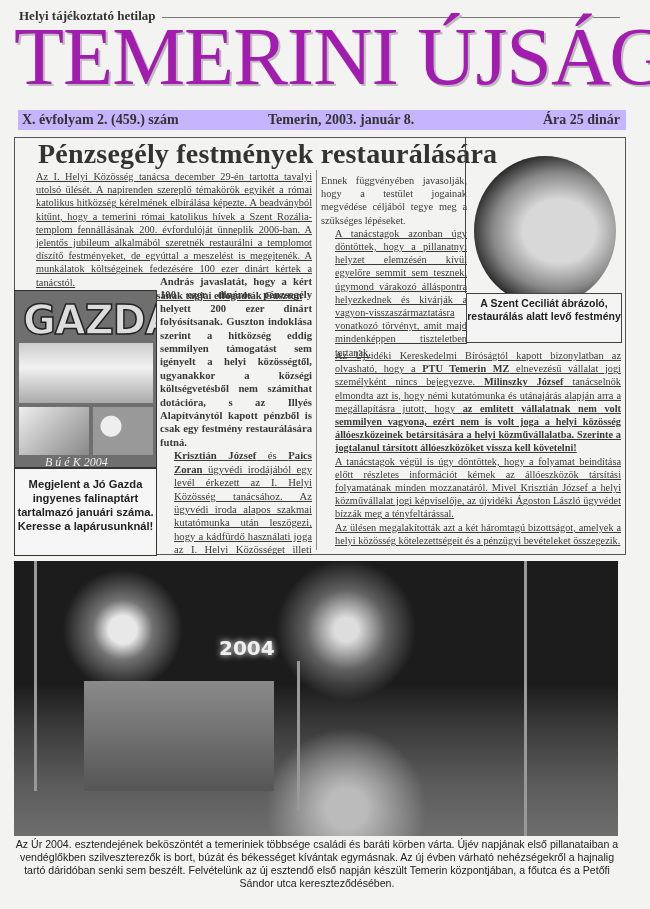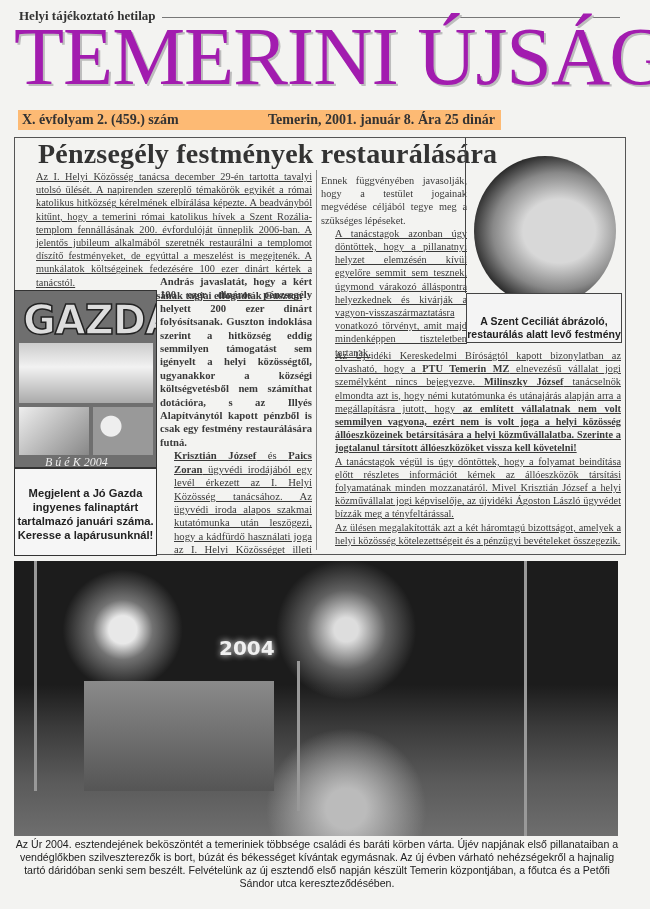--- a/index.html
+++ b/index.html
@@ -1,58 +1,58 @@
 <!DOCTYPE html>
 <html><head>
 <meta charset="utf-8">
 <style>
   html,body{margin:0;padding:0;}
   body{width:650px;height:909px;background:#f3f3f1;position:relative;overflow:hidden;font-family:"Liberation Serif",serif;color:#2a2a2a;}
   .abs{position:absolute;}
   .tagline{left:19px;top:8px;font-size:13px;font-weight:bold;color:#333;white-space:nowrap;}
   .tagline-rule{left:162px;top:17px;width:458px;height:1px;background:#777;}
   .masthead{left:14px;top:14px;width:610px;font-size:82px;line-height:86px;color:#a21caf;letter-spacing:-1px;text-shadow:2px 2px 0 #bdbdbd;white-space:nowrap;transform:scaleY(1.0);}
-  .infobar{left:18px;top:110px;width:483px;height:20px;background:#fdba74;text-decoration:underline;}
+  .infobar{left:18px;top:110px;width:608px;height:20px;background:#c4b5fd;text-decoration:underline;}
   .infobar span{position:absolute;top:2px;font-size:14px;font-weight:bold;color:#333;white-space:nowrap;}
   .frame{left:14px;top:137px;width:612px;height:418px;border:1.5px solid #555;box-sizing:border-box;}
   .headline{left:38px;top:138px;font-size:28px;font-weight:bold;color:#333;white-space:nowrap;letter-spacing:.2px;}
   .p{font-size:10.3px;line-height:13.2px;text-align:justify;color:#3a3a3a;}
   .p .ind{padding-left:14px;text-decoration:underline;}
   .b{font-weight:bold;}
   .bodyL{left:22px;top:170px;width:290px;}
   .colMid{left:160px;top:275px;width:152px;}
   .colR1{left:321px;top:162px;width:146px;margin-top:12px;}
   .colR2{left:321px;top:349px;width:300px;}
   .vline{left:316px;top:170px;width:1px;height:380px;background:#888;}
   .gazda{left:14px;top:290px;width:143px;height:178px;background:#6f6f6f;border:1px solid #333;box-sizing:border-box;overflow:hidden;}
   .gazda .logo{position:absolute;left:8px;top:6px;font-family:"DejaVu Sans",sans-serif;font-size:40px;font-weight:bold;color:#ddd;-webkit-text-stroke:1.5px #222;letter-spacing:-1px;}
   .gazda .snow{position:absolute;left:4px;top:52px;width:134px;height:60px;background:linear-gradient(180deg,#ccc,#f2f2f2 40%,#aaa);}
   .gazda .snow2{position:absolute;left:4px;top:116px;width:70px;height:48px;background:linear-gradient(135deg,#eee,#888);}
   .gazda .fruit{position:absolute;left:78px;top:116px;width:60px;height:48px;background:radial-gradient(circle at 30% 40%,#eee 0 10px,#999 11px),#777;}
   .gazda .year{position:absolute;left:30px;top:164px;font-size:12px;color:#eee;font-style:italic;}
-  .gazda-cap{left:14px;top:468px;width:143px;height:88px;background:#f6f6f6;border:1px solid #333;box-sizing:border-box;font-family:"Liberation Sans",sans-serif;font-weight:bold;font-size:11.2px;line-height:14px;text-align:center;color:#222;padding-top:17px;}
+  .gazda-cap{left:14px;top:468px;width:143px;height:88px;background:#f6f6f6;border:1px solid #333;box-sizing:border-box;font-family:"Liberation Sans",sans-serif;font-weight:bold;font-size:11.2px;line-height:14px;text-align:center;color:#222;padding-top:8px;}
   .painting{left:465px;top:138px;width:161px;height:155px;border-left:1px solid #444;}
   .oval{position:absolute;left:8px;top:18px;width:142px;height:150px;border-radius:50%;background:radial-gradient(ellipse at 60% 50%,#d8d8d8 0 30%,#888 55%,#222 75%);}
-  .paint-cap{left:466px;top:293px;width:156px;height:50px;background:#f4f4f4;border:1.5px solid #444;box-sizing:border-box;font-family:"Liberation Sans",sans-serif;font-weight:bold;font-size:10.5px;line-height:13px;text-align:center;padding-top:21px;color:#222;}
+  .paint-cap{left:466px;top:293px;width:156px;height:50px;background:#f4f4f4;border:1.5px solid #444;box-sizing:border-box;font-family:"Liberation Sans",sans-serif;font-weight:bold;font-size:10.5px;line-height:13px;text-align:center;padding-top:3px;color:#222;}
   .photo{left:14px;top:561px;width:604px;height:275px;background:radial-gradient(circle at 18% 25%,#e8e8e8 0 14px,rgba(200,200,200,.5) 30px,transparent 60px),radial-gradient(circle at 55% 25%,#ddd 0 12px,rgba(200,200,200,.4) 40px,transparent 70px),radial-gradient(circle at 55% 90%,#bbb 0 20px,transparent 80px),linear-gradient(180deg,#1c1c1c 0 45%,#3a3a3a 60%,#5a5a5a 80%,#6e6e6e 100%);overflow:hidden;}
   .bldg{position:absolute;left:70px;top:120px;width:190px;height:110px;background:linear-gradient(180deg,#8a8a8a,#555);}
   .banner{position:absolute;left:205px;top:75px;font-family:"DejaVu Sans",sans-serif;font-weight:bold;font-size:20px;color:#f0f0f0;text-shadow:0 0 6px #fff;}
   .pole{position:absolute;width:3px;background:#999;}
   .caption{left:14px;top:838px;width:606px;font-family:"Liberation Sans",sans-serif;font-size:10.6px;line-height:13px;text-align:center;color:#222;}
 </style>
 </head>
 <body>
 
 <div class="abs tagline">Helyi tájékoztató hetilap</div>
 <div class="abs tagline-rule"></div>
 <div class="abs masthead">TEMERINI ÚJSÁG</div>
 
 <div class="abs infobar">
   <span style="left:4px">X. évfolyam 2. (459.) szám</span>
-  <span style="left:250px">Temerin, 2001. január 8.</span>
+  <span style="left:250px">Temerin, 2003. január 8.</span>
   <span style="right:6px">Ára 25 dinár</span>
 </div>
 
 <div class="abs frame"></div>
 <div class="abs headline">Pénzsegély festmények restaurálására</div>
 
 <div class="abs p bodyL">
   <div class="ind">Az I. Helyi Közösség tanácsa december 29-én tartotta tavalyi utolsó ülését. A napirenden szereplő témakörök egyikét a római katolikus hitközség kérelmének elbírálása képezte. A beadványból kitűnt, hogy a temerini római katolikus hívek a Szent Rozália-templom fennállásának 200. évfordulóját ünneplik 2006-ban. A jelentős jubileum alkalmából szeretnék restaurálni a templomot díszítő festményeket, de egyúttal a meszelést is megejtenék. A munkálatok költségeinek fedezésére 100 ezer dinárt kértek a tanácstól.</div>
   <div class="ind b" style="font-size:10.6px">Az I. Helyi Közösség tanácsának tagjai elfogadták Guszton</div>
 </div>

